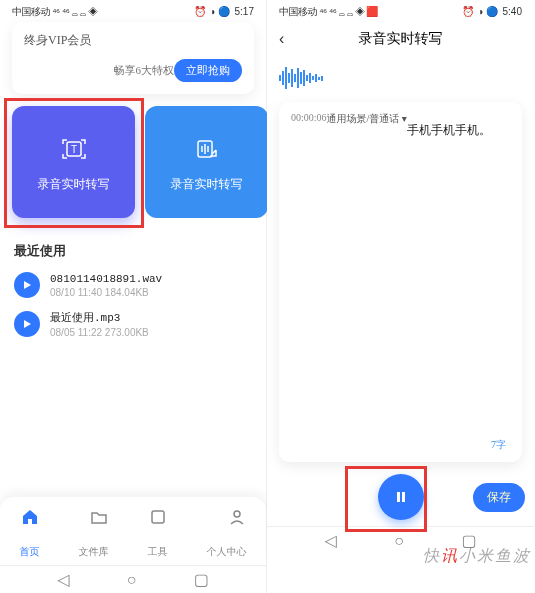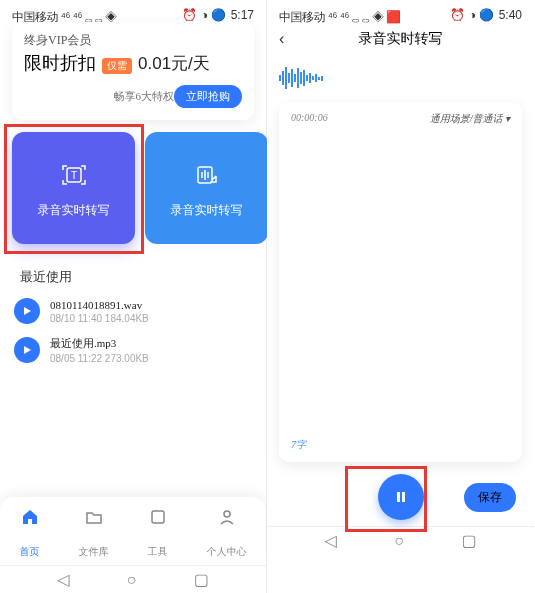--- a/index.html
+++ b/index.html
@@ -22,26 +22,26 @@
     background: #fff;
     position: relative;
     display: flex;
     flex-direction: column;
   }
   .phone.left { border-right: 1px solid #eee; }
 
   
   .status {
     height: 22px;
-    font-size: 12px;
+    font-size: 10px;
     color: #333;
     display: flex;
-    align-items: flex-start;
+    align-items: center;
     justify-content: space-between;
-    padding: 8px 12px;
+    padding: 0 12px;
   }
   .status .sleft { letter-spacing: -0.5px; }
   .status .sright { display: flex; align-items: center; gap: 4px; }
 
   
   .l-header {
     display: flex;
     align-items: center;
     justify-content: space-between;
     padding: 4px 14px 10px;
@@ -101,41 +101,41 @@
     display:flex;align-items:center;justify-content:center;
   }
   .card .lab { font-size: 12px; font-family: "KaiTi","STKaiti",serif; }
   .red-box {
     position: absolute; border: 3px solid #e53935;
     left: -8px; top: -8px; width: 140px; height: 130px;
   }
 
   
   .recent { padding: 10px 14px 0; }
-  .recent h4 { font-size: 13px; font-family: "KaiTi","STKaiti",serif; font-weight: 400; color: #333; margin-left: 6px; }
+  .recent h4 { font-size: 13px; font-family: "KaiTi","STKaiti",serif; font-weight: 700; color: #333; }
   .file {
     display: flex; align-items: center; gap: 10px; margin-top: 12px;
   }
   .play {
     width: 26px; height: 26px; background: #2f77ff; border-radius: 50%;
     display:flex;align-items:center;justify-content:center;color:#fff;
   }
-  .file .meta .name { font-size: 11px; color: #222; font-family: Liberation Serif, serif;}
+  .file .meta .name { font-size: 11px; color: #222; font-family: Liberation Mono, monospace;}
   .file .meta .sub  { font-size: 10px; color: #aaa; margin-top: 2px;}
 
   
   .tabs {
     margin-top: auto;
     display: flex;
     justify-content: space-around;
     padding: 10px 0 6px;
     box-shadow: 0 -4px 12px rgba(0,0,0,0.06);
     border-radius: 14px 14px 0 0;
   }
-  .tab { display:flex;flex-direction:column;align-items:center;gap:18px;font-size:10px;color:#888;font-family:"KaiTi","STKaiti",serif;}
+  .tab { display:flex;flex-direction:column;align-items:flex-end;gap:18px;font-size:10px;color:#888;font-family:"KaiTi","STKaiti",serif;}
   .tab.on { color:#2f77ff; }
   .tab .ti { width:20px;height:20px;display:flex;align-items:center;justify-content:center; }
 
   
   .navbar {
     height: 28px; display:flex;align-items:center;justify-content:space-evenly;color:#888;
     border-top:1px solid #eee;
   }
 
   
@@ -148,40 +148,40 @@
 
   .wave { height: 36px; padding: 0 12px; display:flex;align-items:center; gap:1px; }
   .wave span { width:2px; background:#3a90f2; display:inline-block; }
 
   .tcard {
     margin: 6px 12px 0; background:#fff; border-radius:10px;
     box-shadow: 0 4px 14px rgba(0,0,0,0.08);
     padding: 10px 12px;
     height: 360px;
     position: relative;
-    display:flex;flex-direction:column;font-style:italic;
+    display:flex;flex-direction:row;
   }
   .tcard .top { display:flex;justify-content:space-between;font-size:10px;color:#888;font-family:"KaiTi","STKaiti",serif;}
   .tcard .scene { color:#555; }
   .tcard .body { font-size:12px;font-family:"KaiTi","STKaiti",serif;margin-top:10px;color:#222; }
   .tcard .count { margin-top:auto;font-size:10px;color:#3a90f2;font-family:"KaiTi","STKaiti",serif; }
 
   .rec-row {
     display:flex;align-items:center;justify-content:center;gap:18px;
     padding: 12px 0 6px;
     position:relative;
   }
   .rec-btn {
     width:46px;height:46px;border-radius:50%;background:#2f77ff;
     display:flex;align-items:center;justify-content:center;color:#fff;
     box-shadow: 0 4px 10px rgba(47,119,255,0.4);
   }
   .save-btn {
-    background:#2f77ff;color:#000000;font-size:12px;font-family:"KaiTi","STKaiti",serif;
-    padding:6px 14px;border-radius:16px;position:absolute;right:18px;
+    background:#2f77ff;color:#fef9c3;font-size:12px;font-family:"KaiTi","STKaiti",serif;
+    padding:6px 14px;border-radius:16px;position:absolute;right:9px;
   }
   .red-box2 {
     position:absolute;border:3px solid #e53935;
     left:78px;top:4px;width:82px;height:66px;
   }
 
   .watermark {
     position:absolute;right:4px;bottom:26px;font-size:16px;
     font-family:"KaiTi","STKaiti",serif;color:rgba(0,0,0,0.35);letter-spacing:2px;
     font-style: italic;
@@ -198,25 +198,20 @@
       <span class="sleft">中国移动 ⁴⁶ ⁴⁶ ꜀꜆ ꜀꜆ ◈</span>
       <span class="sright">
         <span>⏰ ◑ 🔵</span>
         <span>5:17</span>
       </span>
     </div>
 
 
     <div class="promo">
       <div class="line1">终身VIP会员</div>
-      <div class="line2">
-        <span class="big">限时折扣</span>
-        <span class="tag">仅需</span>
-        <span class="price">0.01元/天</span>
-      </div>
       <div class="row3">
         <span class="feat">畅享6大特权</span>
         <span class="buybtn">立即抢购</span>
       </div>
     </div>
 
     <div class="cards-wrap">
       <div class="cards">
         <div class="card purple">
           <div class="ico">
@@ -341,20 +336,21 @@
       <span style="height:8px"></span>
         <span style="height:3px"></span>
         <span style="height:5px"></span>
     </div>
 
     <div class="tcard">
       <div class="top">
         <span>00:00:06</span>
         <span class="scene">通用场景/普通话 ▾</span>
       </div>
+      <div class="body">手机手机手机。</div>
       <div class="count">7字</div>
     </div>
 
     <div class="rec-row">
       <div class="rec-btn">
         <svg width="16" height="16" viewBox="0 0 16 16" fill="#fff">
             <rect x="4" y="3" width="3" height="10"></rect>
             <rect x="9" y="3" width="3" height="10"></rect>
           </svg>
       </div>
@@ -362,13 +358,16 @@
       <div class="red-box2"></div>
     </div>
 
     <div class="navbar">
       <span>◁</span>
       <span>○</span>
       <span>▢</span>
     </div>
   </div>
 
+  <div class="watermark">
+    <span>快</span><b>讯</b><span>小米鱼波</span>
+  </div>
 </div>
 
 </body></html>

